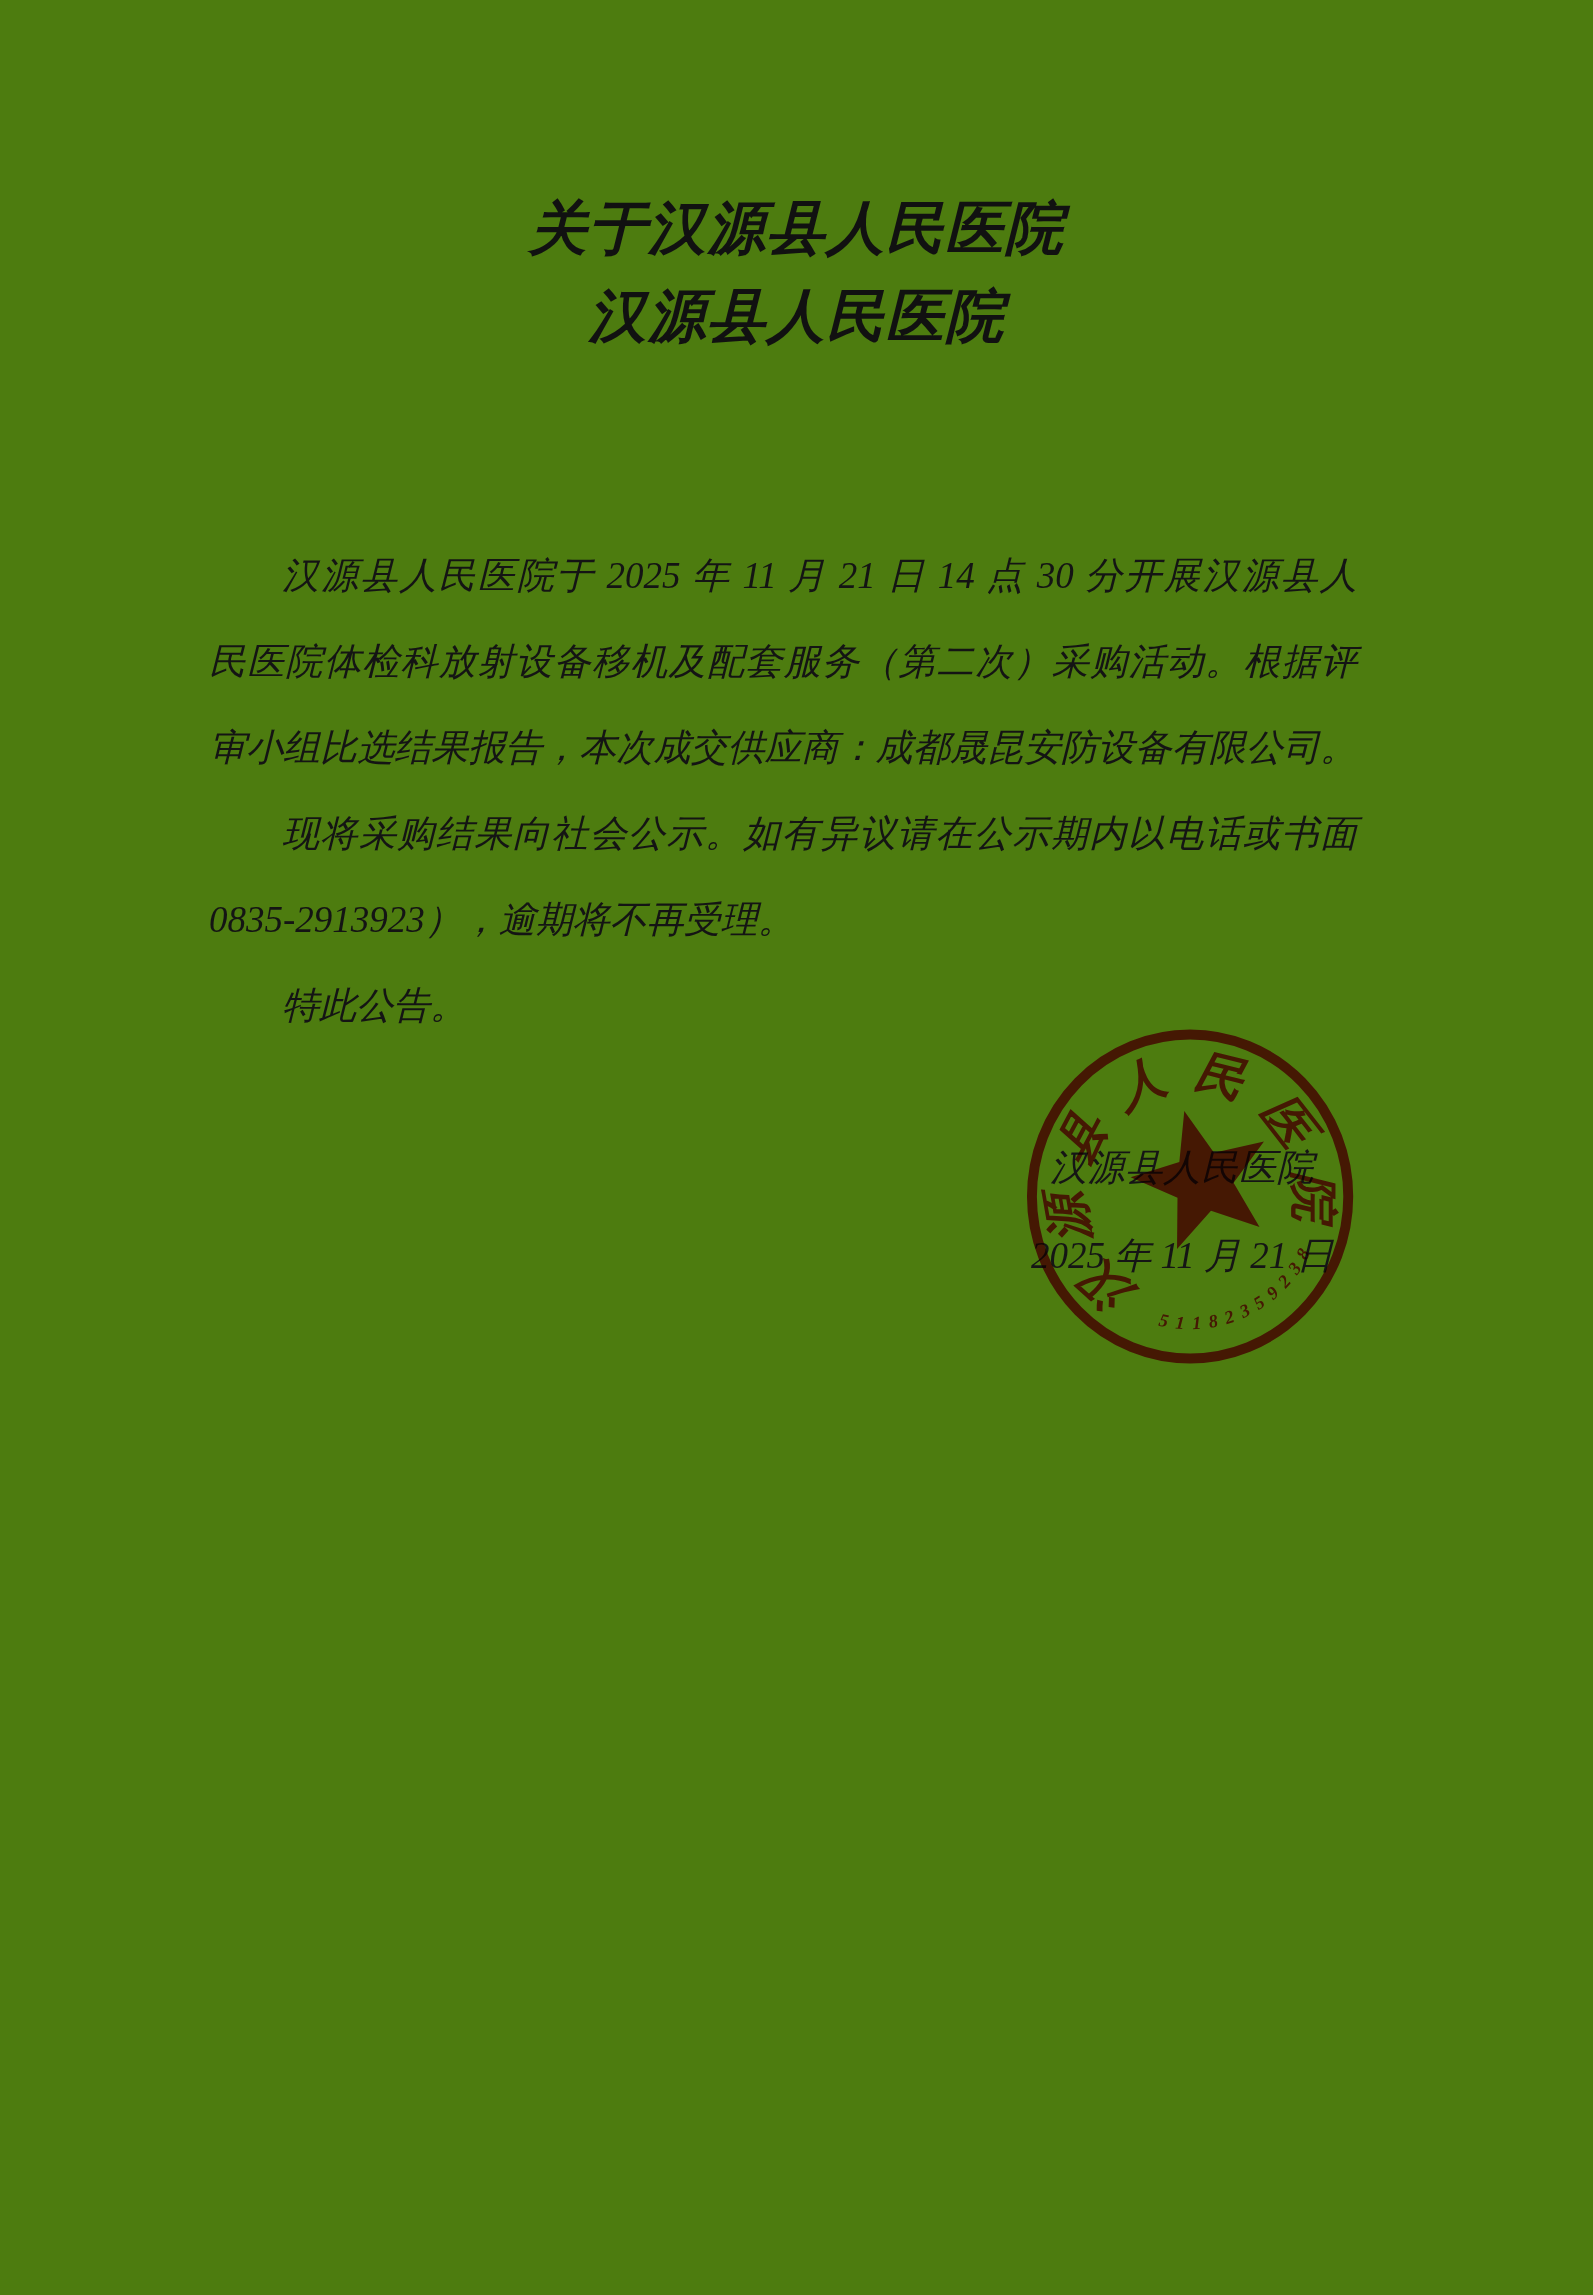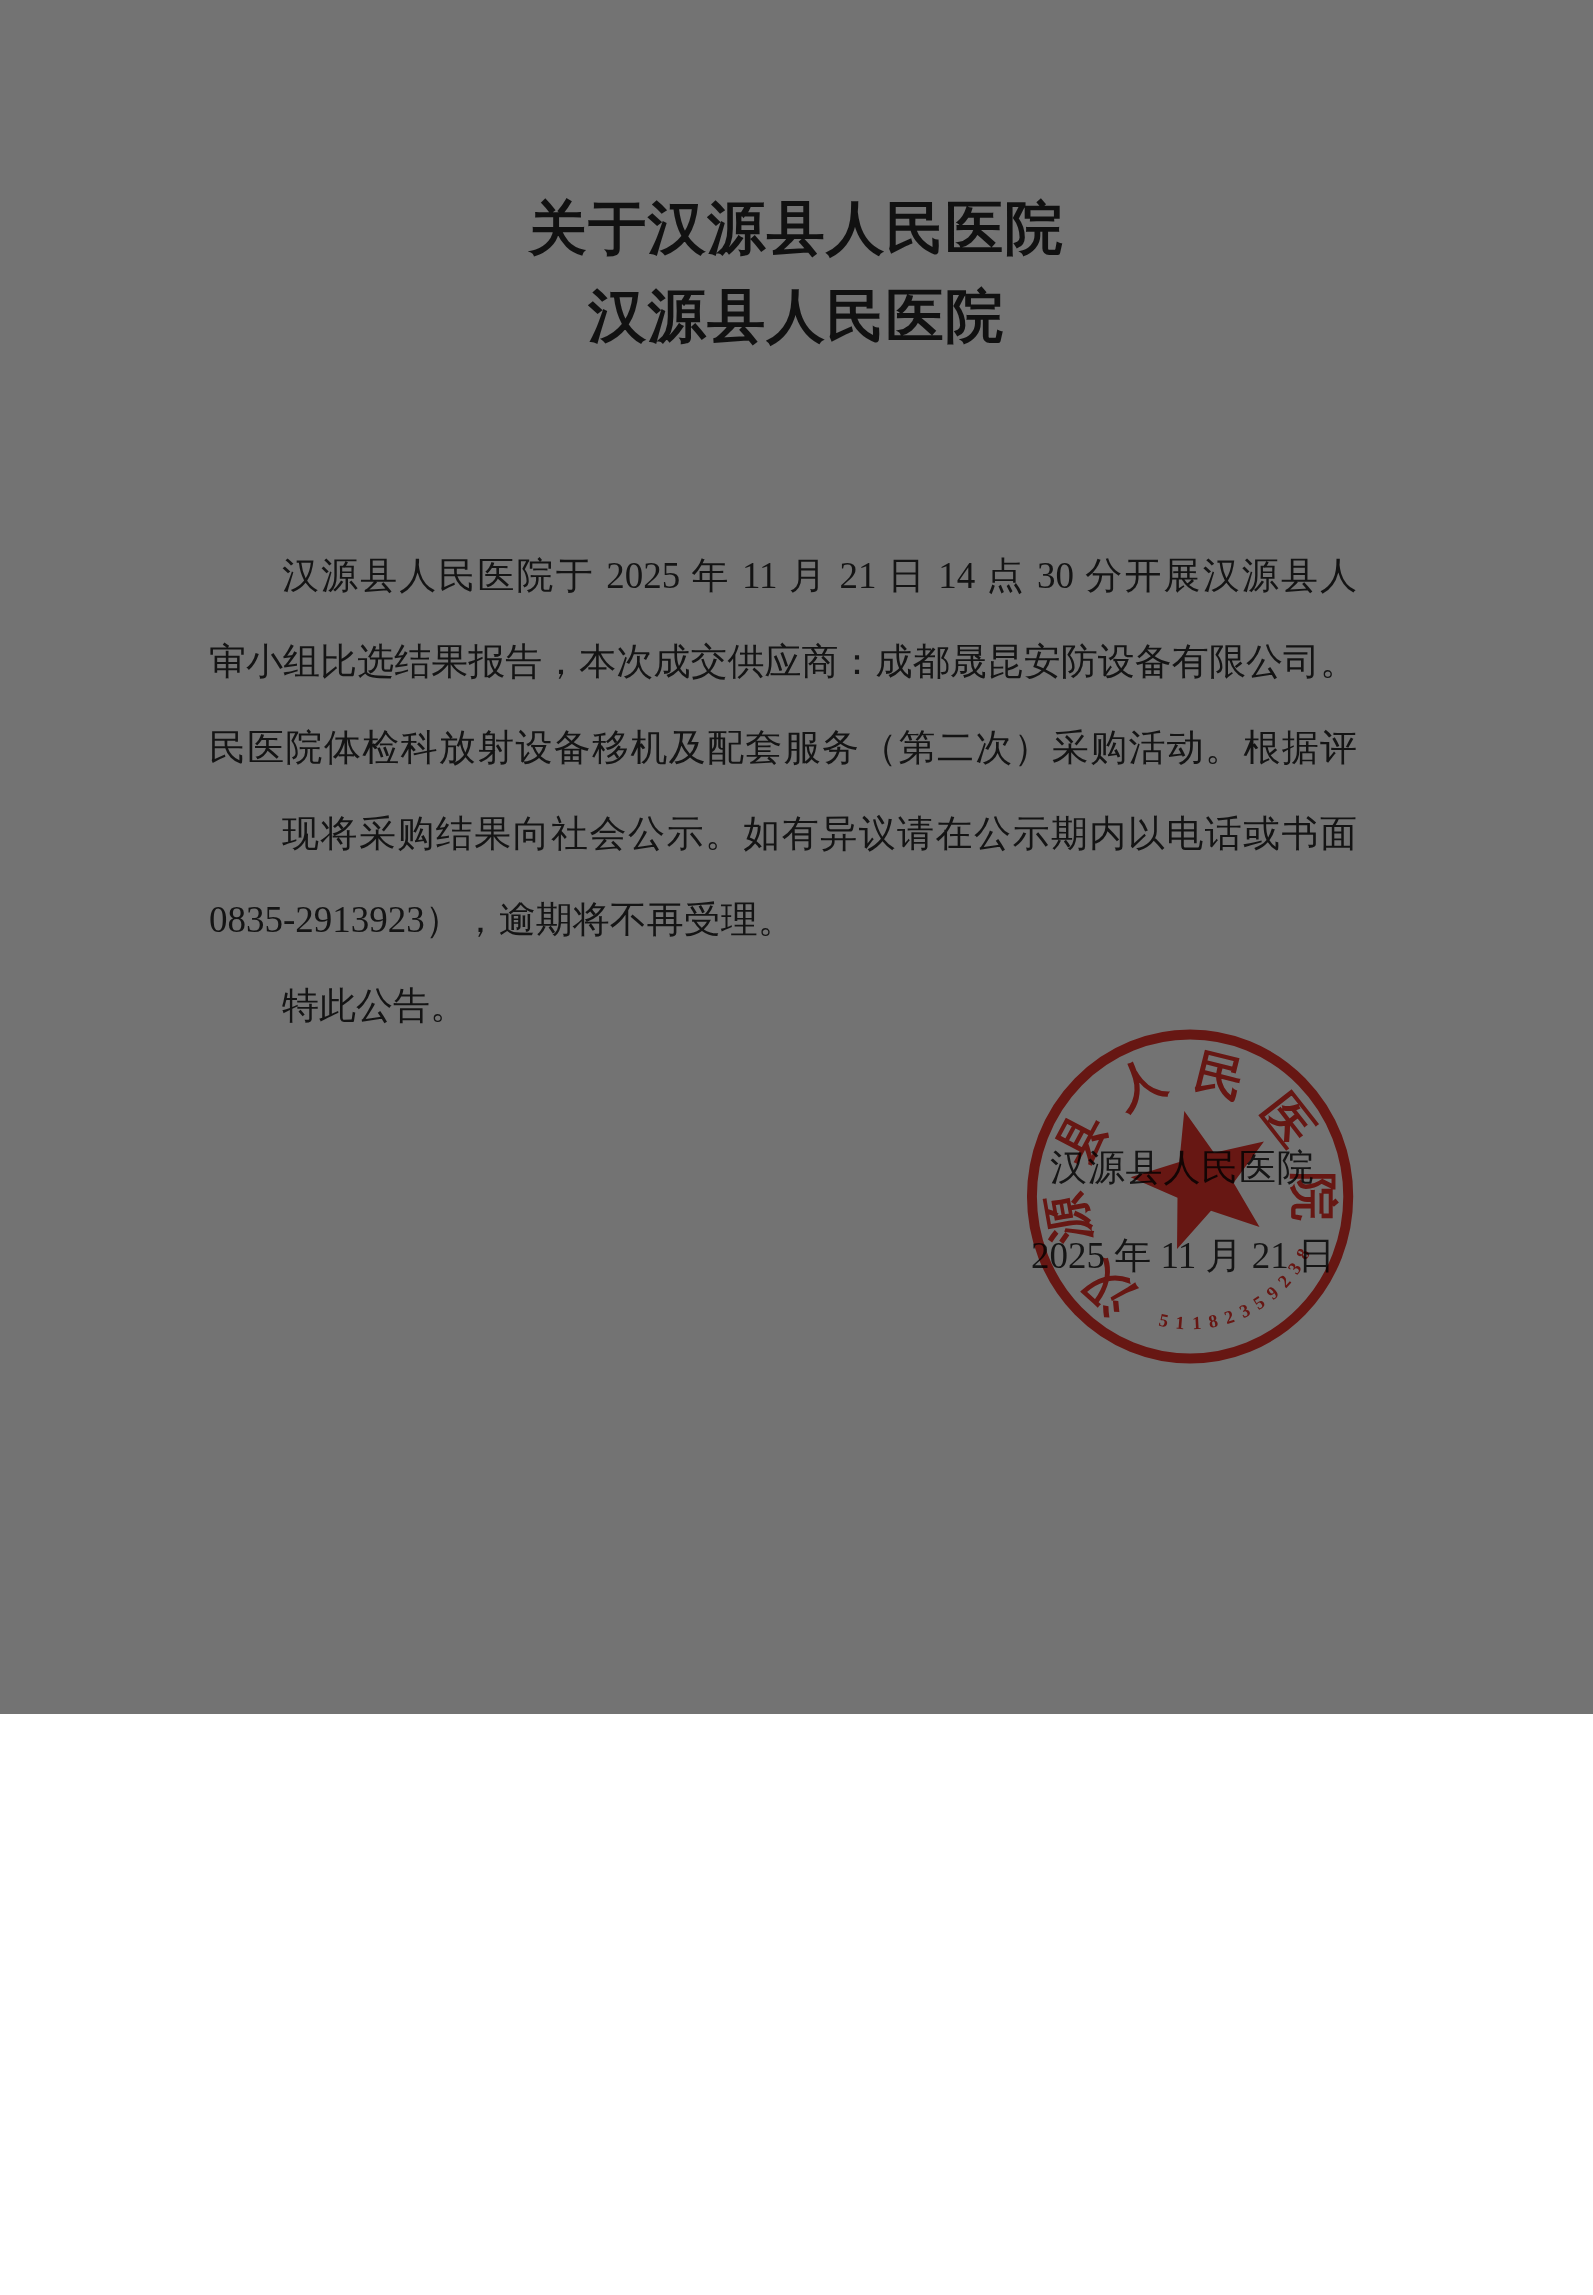--- a/index.html
+++ b/index.html
@@ -1,23 +1,24 @@
 <!DOCTYPE html>
 <html style="font-size:12.2px"><head>
 <meta charset="utf-8">
 <style>
   html, body { margin: 0; padding: 0; background: #ffffff; }
   .page {
     position: relative;
     width: 1593px;
-    height: 1714px;
-    background: #737373;
+    height: 2295px;
+    background: #4d7c0f;
     overflow: hidden;
     font-family: "Liberation Serif", "DejaVu Serif", serif;
     color: #161616;
+    font-style: italic;
   }
   .doc-title {
     position: absolute;
     left: 0;
     right: 0;
     top: 185px;
     text-align: center;
     font-size: 58px;
     font-weight: bold;
     line-height: 88px;
@@ -81,22 +82,22 @@
 
 <div class="page">
 
   <div class="doc-title">
     <div>关于汉源县人民医院</div>
     <div>汉源县人民医院</div>
   </div>
 
   <div class="doc-body">
     <div class="body-line just indent">汉源县人民医院于 2025 年 11 月 21 日 14 点 30 分开展汉源县人</div>
+    <div class="body-line just">民医院体检科放射设备移机及配套服务（第二次）采购活动。根据评</div>
     <div class="body-line just">审小组比选结果报告，本次成交供应商：成都晟昆安防设备有限公司。</div>
-    <div class="body-line just">民医院体检科放射设备移机及配套服务（第二次）采购活动。根据评</div>
     <div class="body-line just indent">现将采购结果向社会公示。如有异议请在公示期内以电话或书面</div>
     <div class="body-line">0835-2913923），逾期将不再受理。</div>
     <div class="body-line indent">特此公告。</div>
   </div>
 
   <div class="sig-org">汉源县人民医院</div>
   <div class="sig-date">2025 年 11 月 21 日</div>
 
   <svg class="seal" viewBox="0 0 445 452" xmlns="http://www.w3.org/2000/svg">
 

